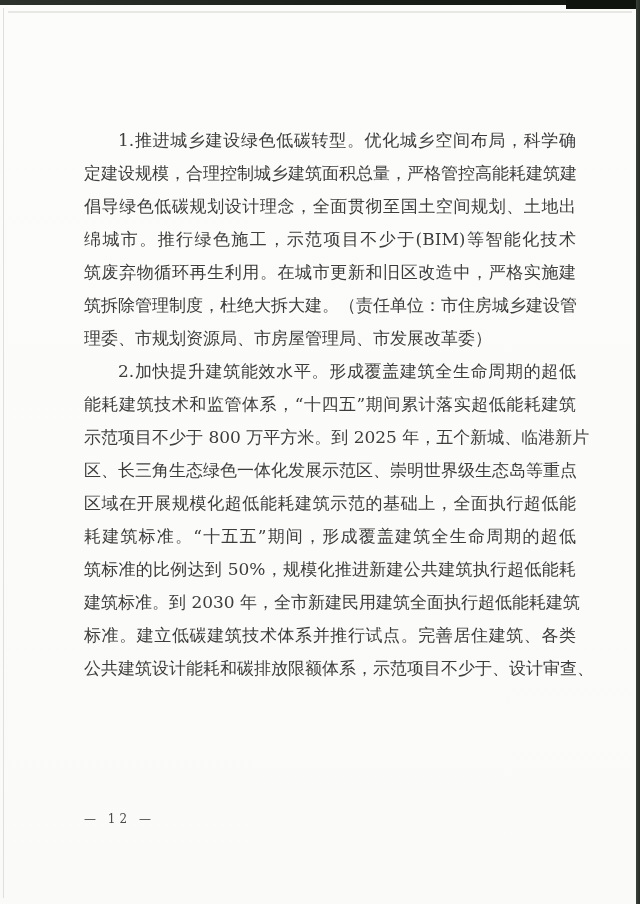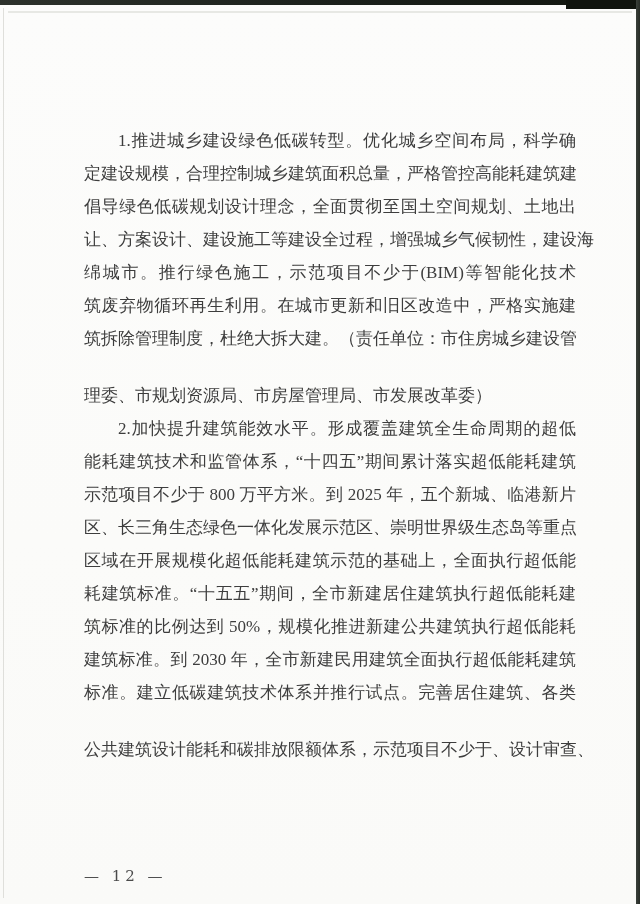--- a/index.html
+++ b/index.html
@@ -57,60 +57,58 @@
   }
   .line {
     height: 33px;
     line-height: 33px;
     font-size: 17px;
     color: #3d3d3d;
     white-space: nowrap;
     text-align: justify;
     text-align-last: justify;
     letter-spacing: 0;
-    font-family: Liberation Serif, serif;
   }
   .line.indent { padding-left: 34px; }
-  .line.para-end { text-align-last: left; margin-top: 24px; }
+  .line.para-end { text-align-last: left; }
   .page-number {
     position: absolute;
-    top: 863px;
+    top: 806px;
     left: 84px;
     height: 26px;
     line-height: 26px;
-    font-size: 15px;
+    font-size: 12px;
     color: #4a4a4a;
     letter-spacing: 4px;
   }
 </style>
 </head>
 <body>
 
 <div class="page">
   <div class="scan-top-bar"></div>
   <div class="scan-top-corner"></div>
   <div class="scan-top-faint-line"></div>
   <div class="scan-left-hairline"></div>
   <div class="scan-right-edge"></div>
 
   <div class="text-block">
     <div class="line indent">1.推进城乡建设绿色低碳转型。优化城乡空间布局，科学确</div>
     <div class="line">定建设规模，合理控制城乡建筑面积总量，严格管控高能耗建筑建</div>
     <div class="line">倡导绿色低碳规划设计理念，全面贯彻至国土空间规划、土地出</div>
-    <div class="line">让、方案设计、建设施工等建设全过程，增强城乡气候韧性，建设海</div>
     <div class="line">绵城市。推行绿色施工，示范项目不少于(BIM)等智能化技术</div>
     <div class="line">筑废弃物循环再生利用。在城市更新和旧区改造中，严格实施建</div>
     <div class="line">筑拆除管理制度，杜绝大拆大建。（责任单位：市住房城乡建设管</div>
     <div class="line para-end">理委、市规划资源局、市房屋管理局、市发展改革委）</div>
     <div class="line indent">2.加快提升建筑能效水平。形成覆盖建筑全生命周期的超低</div>
     <div class="line">能耗建筑技术和监管体系，“十四五”期间累计落实超低能耗建筑</div>
     <div class="line">示范项目不少于 800 万平方米。到 2025 年，五个新城、临港新片</div>
     <div class="line">区、长三角生态绿色一体化发展示范区、崇明世界级生态岛等重点</div>
     <div class="line">区域在开展规模化超低能耗建筑示范的基础上，全面执行超低能</div>
-    <div class="line">耗建筑标准。“十五五”期间，全市新建居住建筑执行超低能耗建</div>
+    <div class="line">耗建筑标准。“十五五”期间，形成覆盖建筑全生命周期的超低</div>
     <div class="line">筑标准的比例达到 50%，规模化推进新建公共建筑执行超低能耗</div>
     <div class="line">建筑标准。到 2030 年，全市新建民用建筑全面执行超低能耗建筑</div>
     <div class="line">标准。建立低碳建筑技术体系并推行试点。完善居住建筑、各类</div>
     <div class="line para-end">公共建筑设计能耗和碳排放限额体系，示范项目不少于、设计审查、</div>
   </div>
 
   <div class="page-number">— 12 —</div>
 </div>
 
 </body></html>

